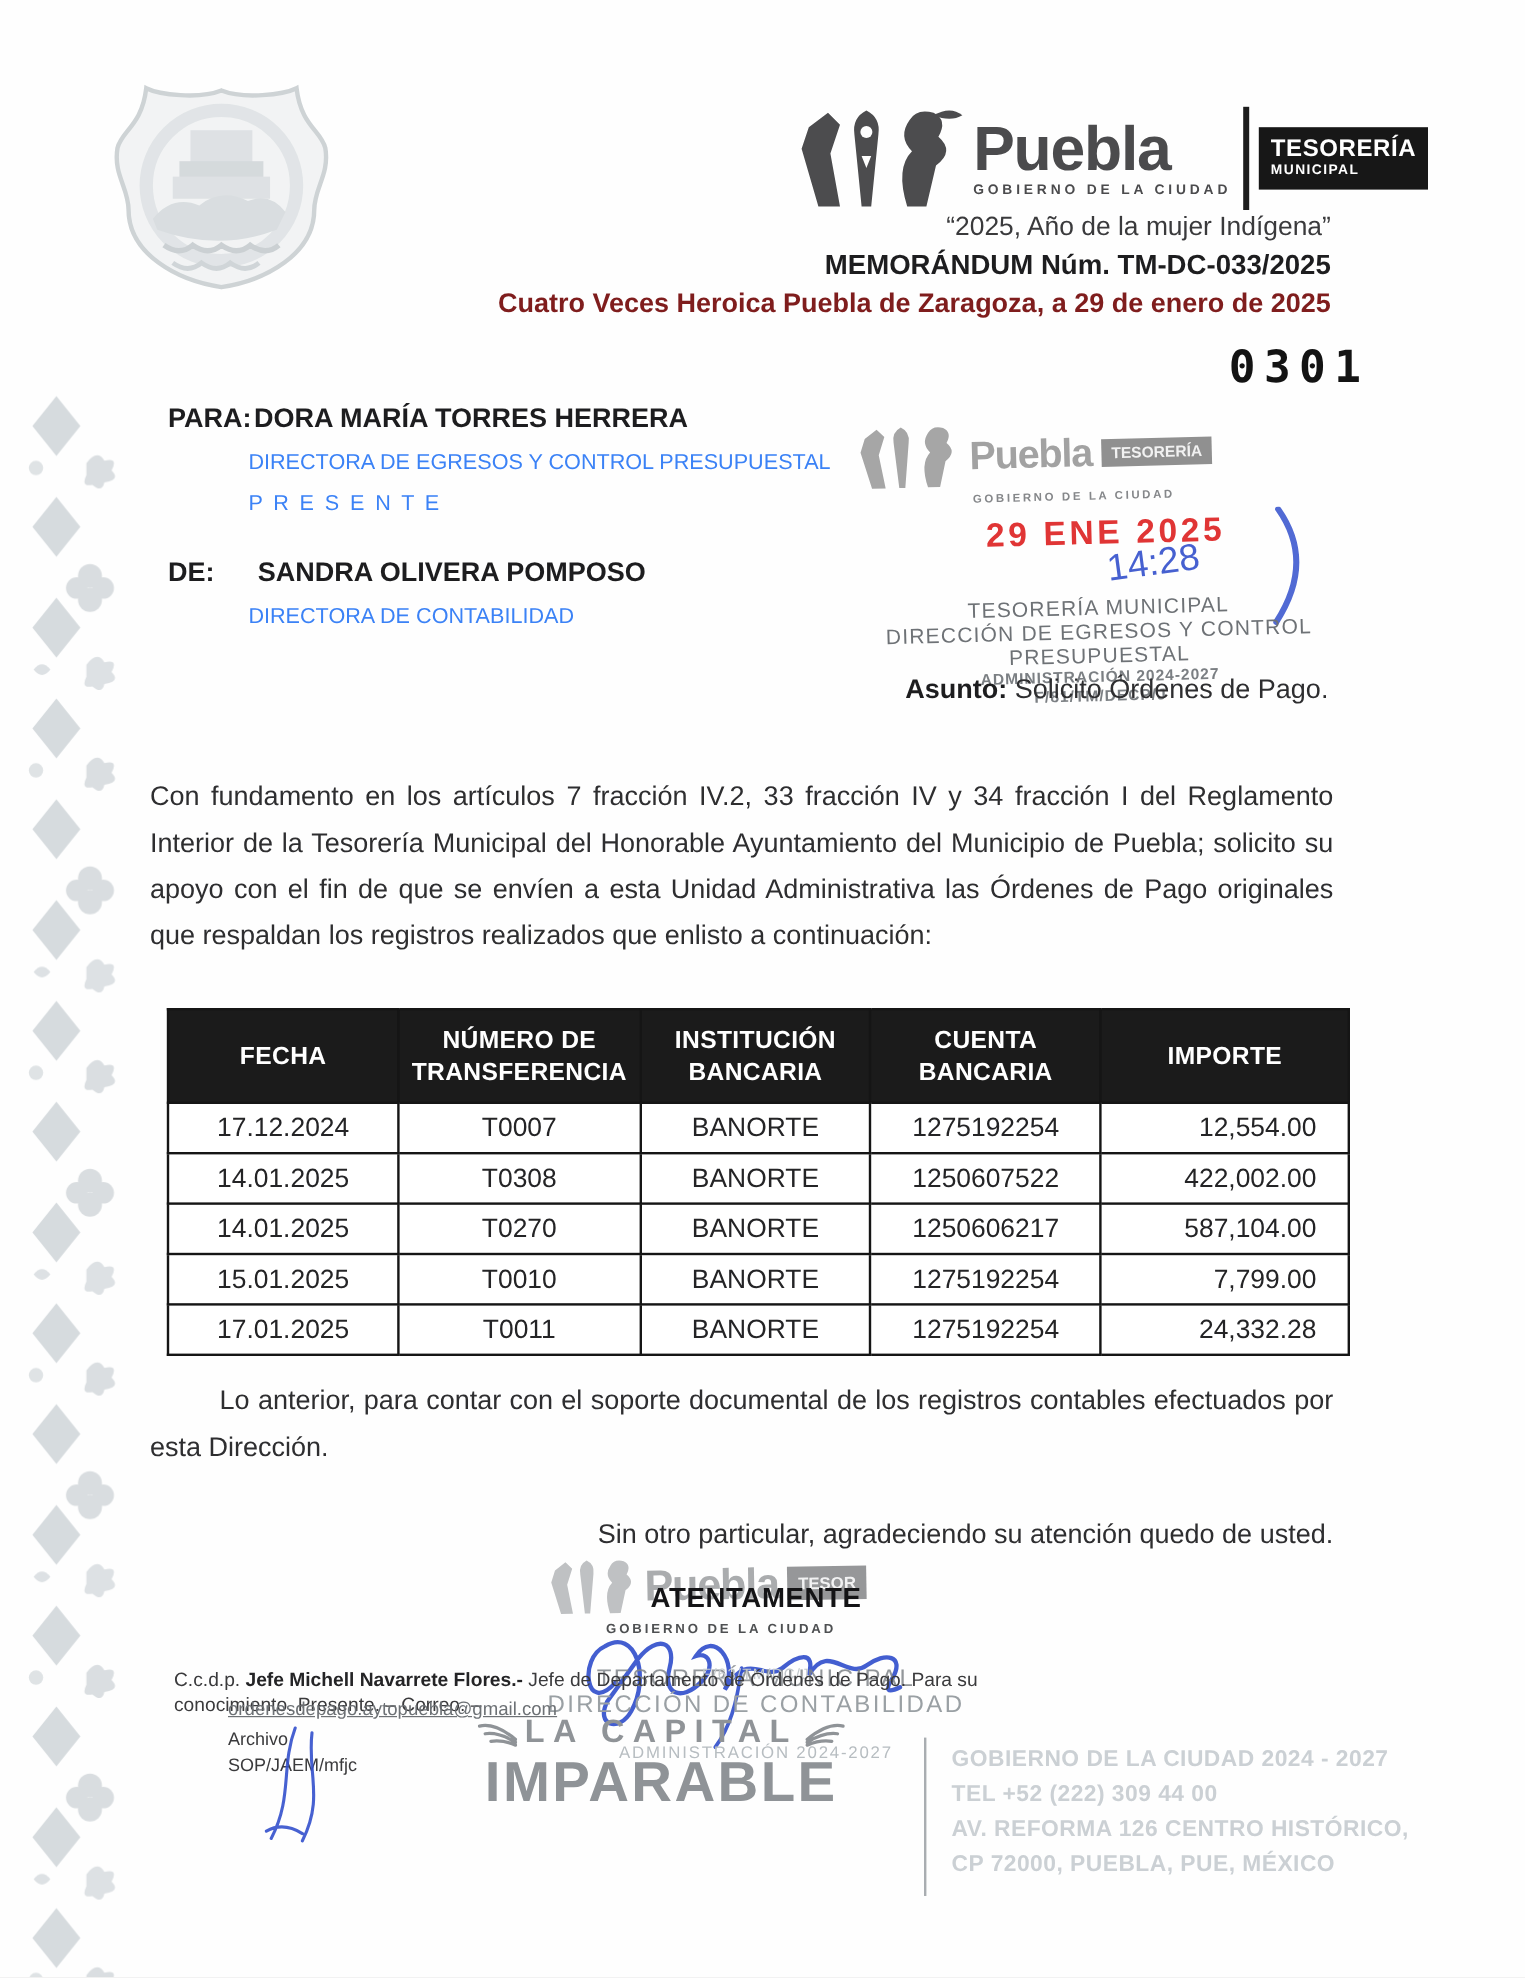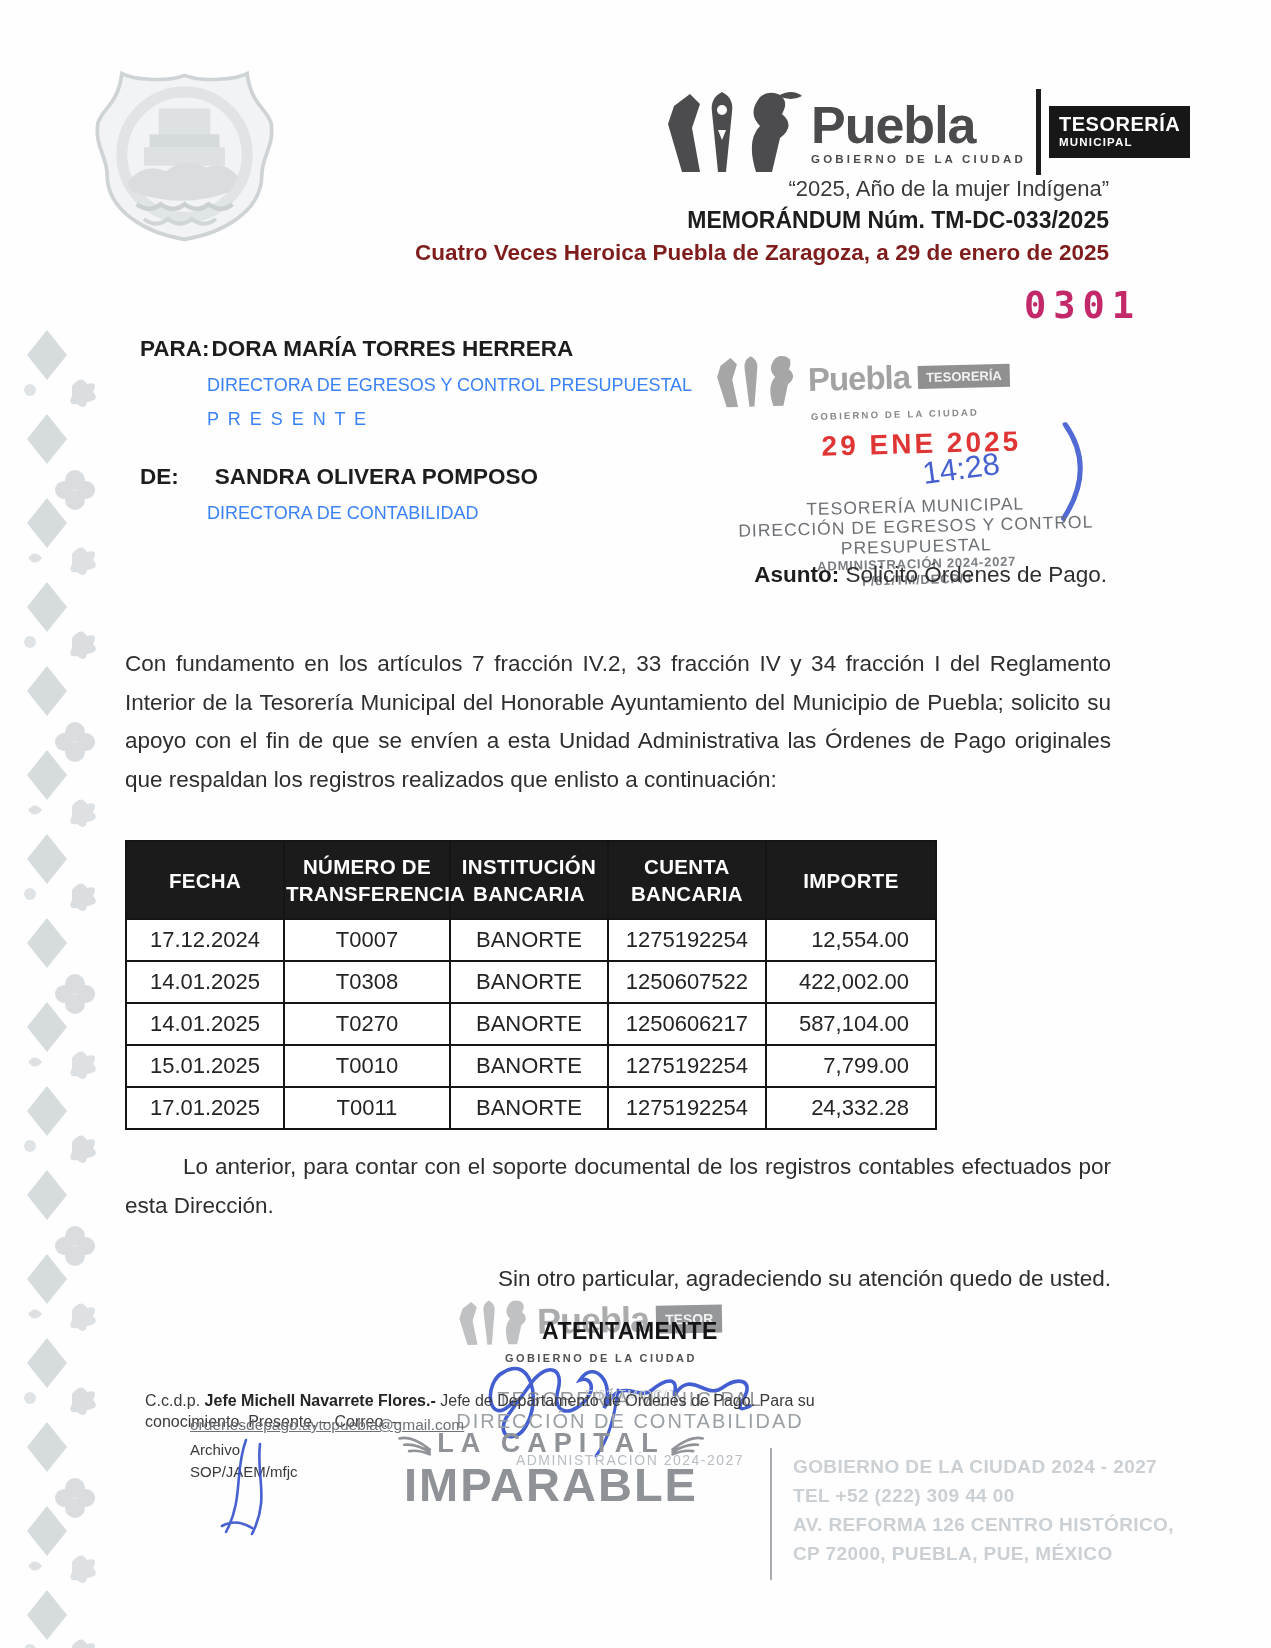--- a/index.html
+++ b/index.html
@@ -18,21 +18,21 @@
   .wordmark-sub{font-size:11.5px;font-weight:700;letter-spacing:3.2px;color:#4b4b4d;margin-top:2px;}
   .logo-sep{width:5px;height:86px;background:#1c1c1c;margin:0 8px 0 10px;flex:none;}
   .tes-badge{background:#171717;color:#fff;padding:8px 10px 9px 10px;flex:none;}
   .tes-badge .l1{font-size:20px;font-weight:800;letter-spacing:.5px;line-height:20px;}
   .tes-badge .l2{font-size:11.5px;font-weight:800;letter-spacing:1.2px;line-height:13px;margin-top:2px;}
   .hdr-right{right:162px;top:174px;width:760px;text-align:right;}
   .motto{font-size:22px;color:#3a3a3c;line-height:30px;}
   .memo-num{font-size:23px;font-weight:800;color:#1d1d1f;line-height:33px;}
   .date-line{font-size:22.5px;font-weight:800;color:#7f1d1d;line-height:32px;}
   .folio{left:1024px;top:284px;font-family:"DejaVu Sans Mono",monospace;
-    font-size:37px;font-weight:800;color:#be185d;letter-spacing:7px;opacity:.92;}
+    font-size:37px;font-weight:800;color:#000000;letter-spacing:7px;opacity:.92;}
   
   .block-label{font-weight:800;color:#1d1d1f;font-size:22.5px;}
   .block-name{font-weight:800;color:#1d1d1f;font-size:22.5px;}
   .block-title{font-size:18px;color:#3b82f6;}
   .para-row{display:flex;}
   
   .rstamp{left:712px;top:348px;width:420px;transform:rotate(-1.5deg);}
   .rstamp-logo{display:flex;align-items:center;opacity:.78;filter:grayscale(1);}
   .rstamp-icons{width:92px;height:58px;flex:none;}
   .rstamp-word{font-size:33px;font-weight:800;color:#87898c;letter-spacing:-1px;flex:none;margin-left:4px;}
@@ -50,21 +50,21 @@
   .rs2{font-size:13px;letter-spacing:.8px;color:#7b7f83;line-height:16px;font-weight:700;}
   
   .subject{right:164px;top:562px;font-size:22.5px;text-align:right;}
   .subject b{font-weight:800;color:#1d1d1f;}
   .body-par{left:125px;width:986px;font-size:22.5px;line-height:38.5px;
     text-align:justify;color:#2e2e30;}
   .p1{top:645px;}
   .p2{top:1148px;text-indent:58px;}
   .p3{top:1260px;text-align:right;}
   
-  .memo-table{left:125px;top:840px;width:812px;}
+  .memo-table{left:139px;top:840px;width:986px;}
   table{border-collapse:collapse;width:100%;table-layout:fixed;}
   th,td{border:2px solid #151515;}
   thead th{background:#1b1b1b;color:#fff;font-weight:800;font-size:20.5px;
     white-space:pre-line;line-height:27px;height:74px;letter-spacing:.3px;}
   tbody td{height:38px;font-size:22px;text-align:center;color:#242426;background:#fff;}
   tbody td.num{text-align:right;padding-right:26px;}
   
   .sig-stamp-logo{left:455px;top:1290px;width:360px;height:60px;display:flex;
     align-items:center;opacity:.65;transform:rotate(-1deg);}
   .sig-icons{width:80px;height:56px;flex:none;opacity:.9;}

